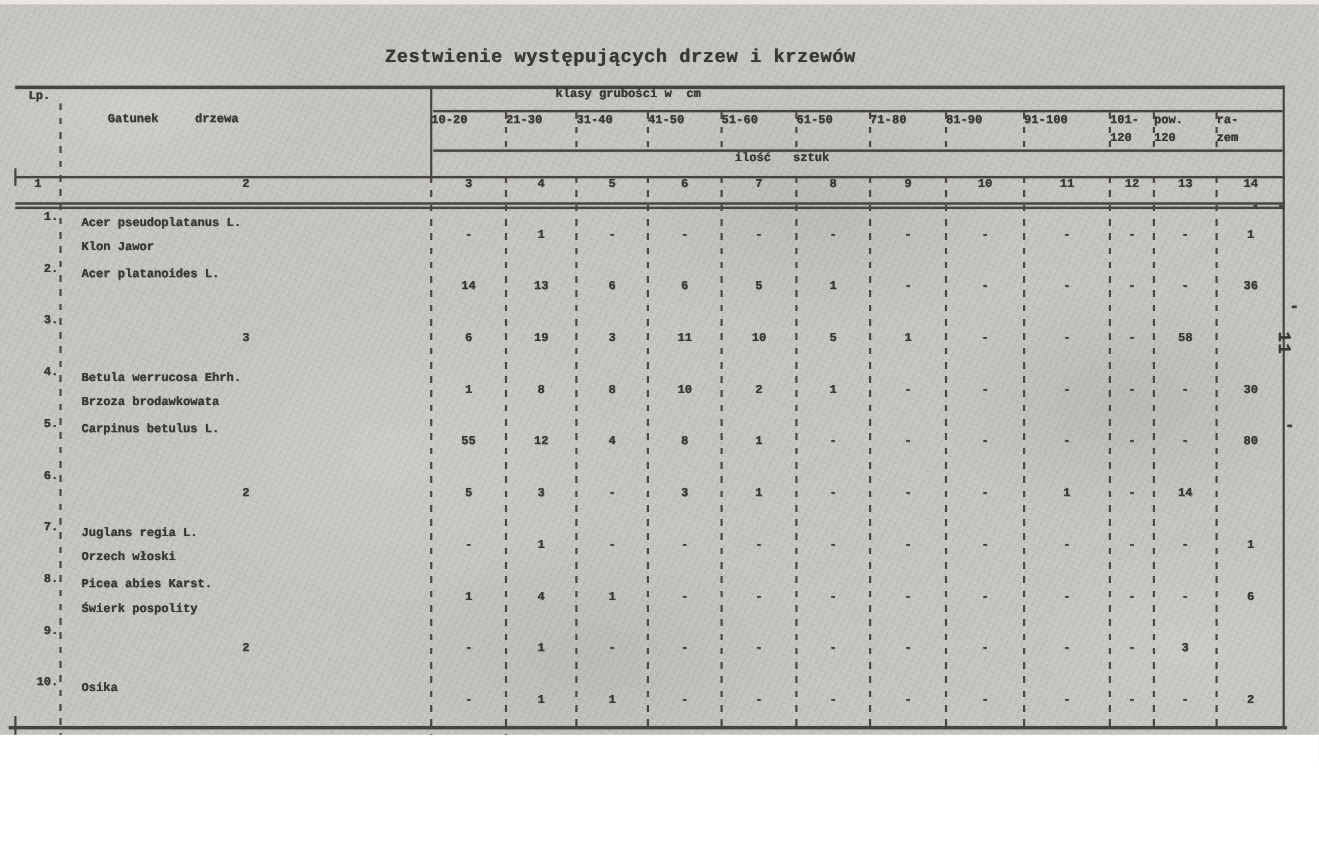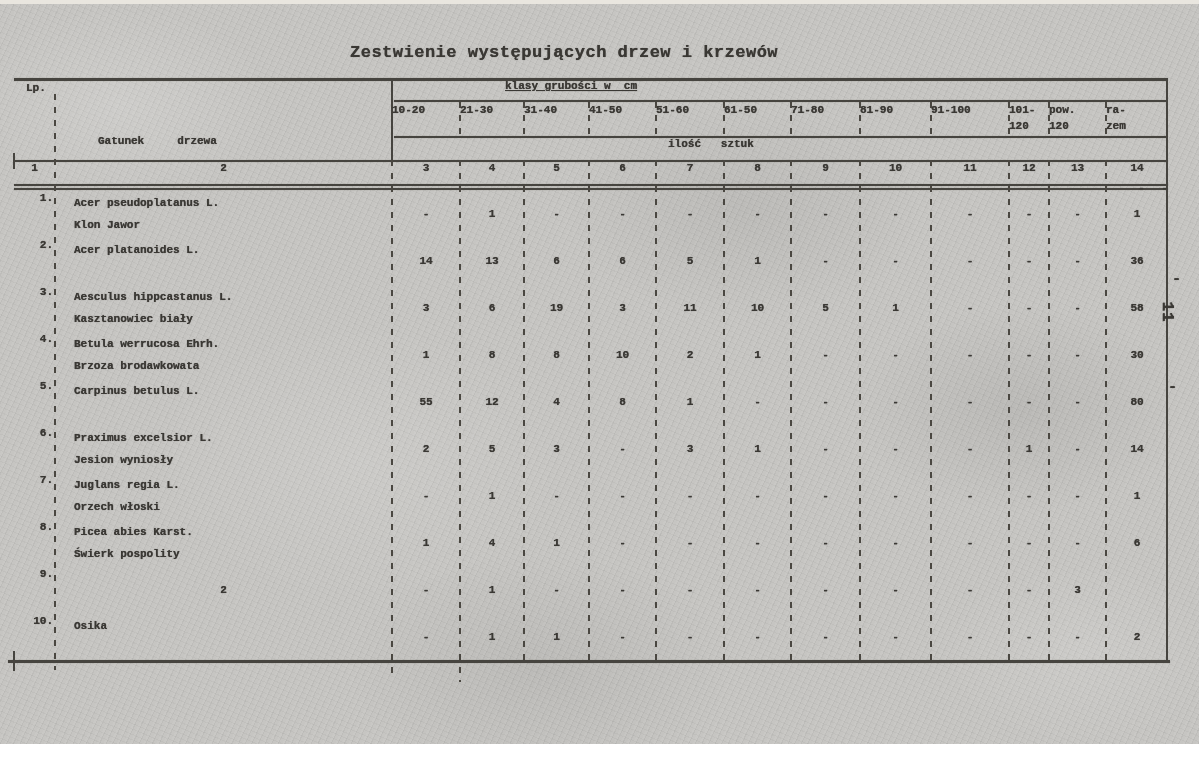--- a/index.html
+++ b/index.html
@@ -1,17 +1,17 @@
 <!DOCTYPE html>
 <html><head>
 <meta charset="utf-8">
 <style>
   html,body{margin:0;padding:0;}
   .page{
-    position:relative; width:1199px; height:744px; overflow:hidden;
+    position:relative; width:1199px; height:668px; overflow:hidden;
     font-family:"Liberation Mono","DejaVu Sans Mono",monospace;
     color:#3a3834;
     background:
       radial-gradient(220px 140px at 10% 14%, rgba(255,255,255,.14), transparent 70%),
       radial-gradient(260px 160px at 62% 28%, rgba(0,0,0,.05), transparent 70%),
       radial-gradient(300px 200px at 30% 62%, rgba(255,255,255,.10), transparent 70%),
       radial-gradient(240px 150px at 85% 55%, rgba(0,0,0,.06), transparent 70%),
       radial-gradient(280px 170px at 45% 90%, rgba(0,0,0,.05), transparent 70%),
       radial-gradient(200px 130px at 90% 88%, rgba(255,255,255,.10), transparent 70%),
       repeating-linear-gradient(115deg, rgba(255,255,255,.05) 0 2px, rgba(0,0,0,.04) 2px 3px, transparent 3px 6px),
@@ -22,22 +22,22 @@
   .edge-top{position:absolute;left:0;top:0;width:100%;height:4px;background:#e9e6df;}
   .edge-bottom{position:absolute;left:340px;top:769px;width:859px;height:3px;background:#dbd8d1;opacity:.85;}
   .title{position:absolute;left:350px;top:43px;font-size:17px;font-weight:bold;letter-spacing:.5px;white-space:pre;}
   .table{position:absolute;left:14px;top:78px;width:1154px;height:604px;font-size:11px;}
   .hline{position:absolute;height:2px;background:#46443f;box-shadow:0 0 1px rgba(70,68,63,.6);}
   .hline.thick{height:3px;}
   .vsolid{position:absolute;width:2px;background:#46443f;}
   .vdash{position:absolute;width:2px;background:repeating-linear-gradient(180deg,#4a4741 0 6px,transparent 6px 13px);}
   .vstub{position:absolute;width:2px;background:#46443f;}
   .hdr-lp{position:absolute;left:12px;top:4px;font-weight:bold;white-space:pre;}
-  .hdr-gatunek{position:absolute;left:84px;top:25px;font-weight:bold;white-space:pre;margin-top:32px;}
-  .hdr-klasy{position:absolute;left:491px;top:2px;font-weight:bold;white-space:pre;text-decoration:underline;}
+  .hdr-gatunek{position:absolute;left:84px;top:25px;font-weight:bold;white-space:pre;}
+  .hdr-klasy{position:absolute;left:491px;top:2px;font-weight:bold;white-space:pre;}
   .hdr-ilosc{position:absolute;left:654px;top:60px;font-weight:bold;white-space:pre;}
   .stray{position:absolute;left:1124px;top:104px;font-weight:bold;letter-spacing:5px;white-space:pre;}
   .classrow{position:absolute;left:378px;top:24px;width:776px;display:grid;
     grid-template-columns:68px 64px 65px 67px 68px 67px 69px 71px 78px 40px 57px 62px;}
   .classrow .cell{white-space:pre-line;text-align:left;line-height:16px;font-weight:bold;}
   .colnums{position:absolute;left:0;top:84px;width:1154px;display:grid;
     grid-template-columns:41px 337px 68px 64px 65px 67px 68px 67px 69px 71px 78px 40px 57px 62px;}
   .colnums .cell{text-align:center;font-weight:bold;}
   .tbody{position:absolute;left:0;top:112px;width:1154px;}
   .trow{display:grid;height:47px;
@@ -147,24 +147,20 @@
           <div class="c-val">1</div>
           <div class="c-val">-</div>
           <div class="c-val">-</div>
           <div class="c-val">-</div>
           <div class="c-val">-</div>
           <div class="c-val">-</div>
           <div class="c-val">36</div>
         </div>
         <div class="trow">
           <div class="c-lp">3.</div>
-          <div class="c-sp">
-            <div>Aesculus hippcastanus L.</div>
-            <div>Kasztanowiec biały</div>
-          </div>
           <div class="c-val">3</div>
           <div class="c-val">6</div>
           <div class="c-val">19</div>
           <div class="c-val">3</div>
           <div class="c-val">11</div>
           <div class="c-val">10</div>
           <div class="c-val">5</div>
           <div class="c-val">1</div>
           <div class="c-val">-</div>
           <div class="c-val">-</div>
@@ -203,24 +199,20 @@
           <div class="c-val">-</div>
           <div class="c-val">-</div>
           <div class="c-val">-</div>
           <div class="c-val">-</div>
           <div class="c-val">-</div>
           <div class="c-val">-</div>
           <div class="c-val">80</div>
         </div>
         <div class="trow">
           <div class="c-lp">6.</div>
-          <div class="c-sp">
-            <div>Praximus excelsior L.</div>
-            <div>Jesion wyniosły</div>
-          </div>
           <div class="c-val">2</div>
           <div class="c-val">5</div>
           <div class="c-val">3</div>
           <div class="c-val">-</div>
           <div class="c-val">3</div>
           <div class="c-val">1</div>
           <div class="c-val">-</div>
           <div class="c-val">-</div>
           <div class="c-val">-</div>
           <div class="c-val">1</div>

